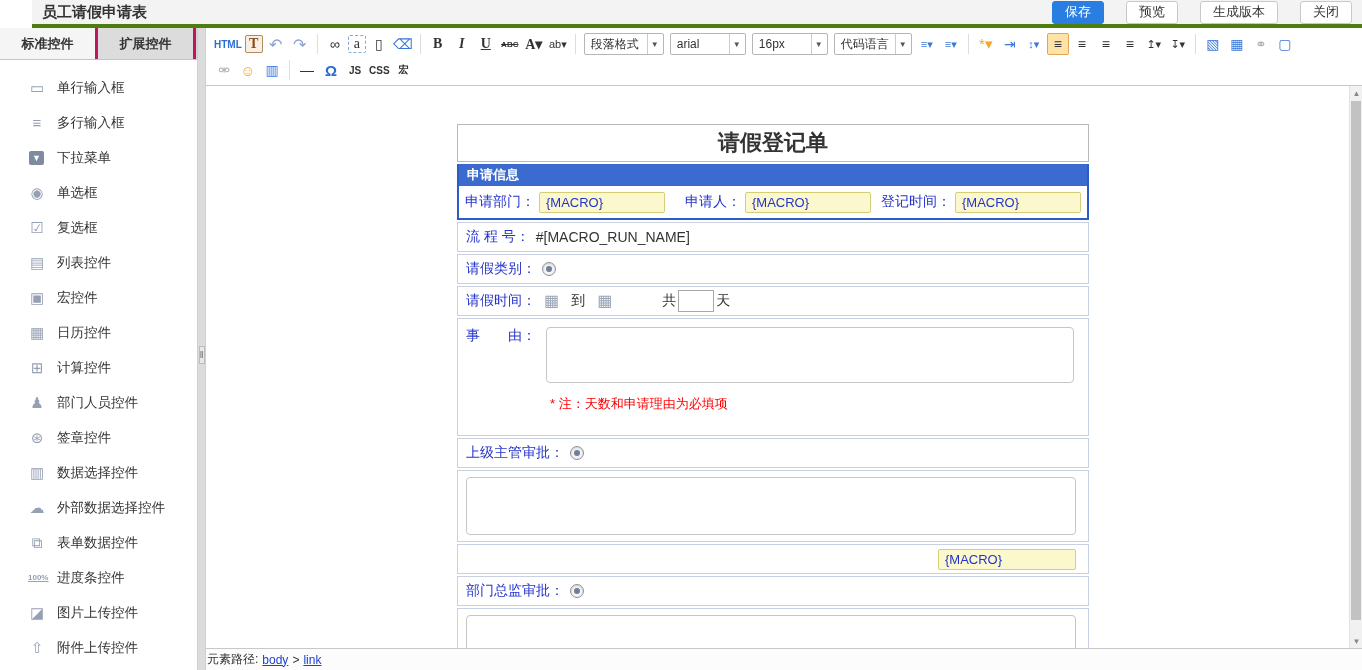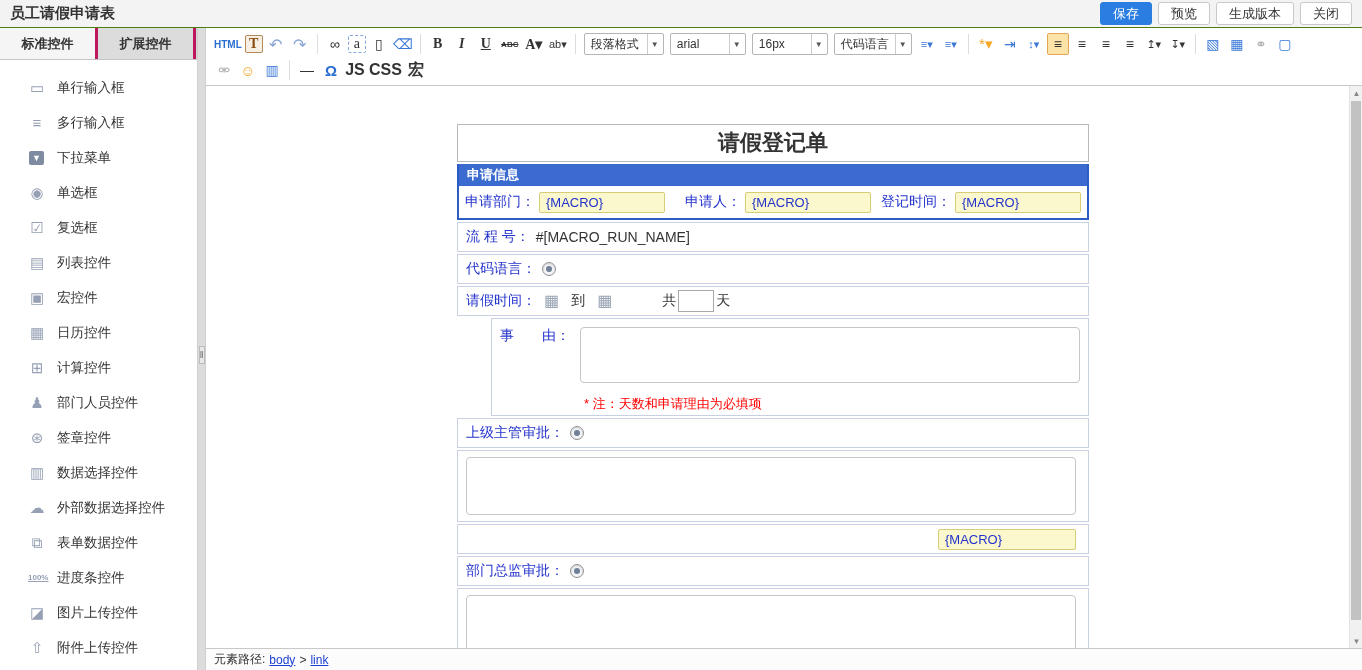--- a/index.html
+++ b/index.html
@@ -1,21 +1,21 @@
 <!DOCTYPE html>
 <html><head>
 <meta charset="utf-8">
 <style>
   * { margin:0; padding:0; box-sizing:border-box; }
   html,body { width:1362px; height:670px; overflow:hidden; font-family:"Liberation Sans", sans-serif; background:#fff; }
 
   
-  .top { height:28px; background:#f3f3f3; border-bottom:1px solid #4d7c0f; display:flex; align-items:center; justify-content:space-between; padding:0 10px; }
+  .top { height:28px; background:#f3f3f3; border-bottom:4px solid #4d7c0f; display:flex; align-items:center; justify-content:space-between; padding:0 10px;margin-left:32px; }
   .top-title { font-size:15px; font-weight:bold; color:#333; }
-  .top-btns { display:flex; gap:6px;padding-left:42px; }
+  .top-btns { display:flex; gap:22px;padding-left:42px; }
   .btn { height:23px; padding:0 12px; font-size:13px; border-radius:3px; border:1px solid #c9c9c9; background:#fff; color:#333; display:flex; align-items:center; cursor:pointer; }
   .btn.primary { background:#2a7de1; border-color:#2a7de1; color:#fff; }
 
   
   .main { display:flex; height:642px; }
   .leftcol { width:197px; display:flex; flex-direction:column; }
   .splitter { width:9px; background:#dcdcdc; border-left:1px solid #cfcfcf; border-right:1px solid #cfcfcf; position:relative; }
   .grip { position:absolute; top:318px; left:1px; width:6px; height:18px; background:#e8e8e8; border:1px solid #bbb; display:flex; align-items:center; justify-content:center; font-size:9px; color:#666; letter-spacing:1px; }
   .rightcol { flex:1; display:flex; flex-direction:column; min-width:0; }
 
@@ -43,21 +43,21 @@
   .tbi.sel-a { border:1px dashed #7fa8e0; width:18px; min-width:18px; height:18px; font-family:"Liberation Serif", serif; }
   .tbi.serif { font-family:"Liberation Serif", serif; font-weight:bold; }
   .tbi.it { font-style:italic; }
   .tbi.un { text-decoration:underline; }
   .tbi.strike { font-size:8px; text-decoration:line-through; font-weight:bold; }
   .tbi.active { background:#fde3a7; border-color:#e0a555; }
   .tbi.blue { color:#3b78d8; }
   .tbi.orange { color:#f5a623; font-size:15px; }
   .tbi.gray { color:#b0b0b0; }
   .tbi.omega { color:#2a6fd1; font-size:15px; font-weight:bold; }
-  .tbi.txt { font-size:16px; font-weight:bold; letter-spacing:0; }
+  .tbi.txt { font-size:10px; font-weight:bold; letter-spacing:0; }
   .tb-sep { width:1px; height:20px; background:#ddd; margin:0 5px; }
   .tb-select { height:22px; border:1px solid #b5b5b5; background:#fff; display:flex; align-items:center; justify-content:space-between; font-size:12px; color:#333; padding:0 4px 0 6px; margin:0 3px; border-radius:2px; cursor:pointer; }
   .caret { font-size:8px; color:#555; margin-left:6px; border-left:1px solid #ccc; padding-left:3px; height:100%; display:flex; align-items:center; }
 
   
   .canvas { flex:1; position:relative; background:#fff; overflow:hidden; }
   .vscroll { position:absolute; top:0; right:0; width:13px; bottom:0; background:#f1f1f1; border-left:1px solid #e2e2e2; }
   .vs-arrow { position:absolute; left:0; width:13px; height:14px; display:flex; align-items:center; justify-content:center; font-size:8px; color:#888; }
   .vs-up { top:0; } .vs-down { bottom:0; }
   .vs-thumb { position:absolute; left:1px; right:1px; top:15px; bottom:28px; background:#c2c2c2; }
@@ -72,32 +72,32 @@
   .flabel { color:#2433cc; font-size:14px; white-space:nowrap; }
   .macro-input { background:#fbf8cd; border:1px solid #d6cd77; height:21px; width:128px; font-size:13px; color:#2433cc; display:flex; align-items:center; padding-left:6px; border-radius:2px; }
   .frow { border:1px solid #c9d0e2; margin-top:2px; display:flex; align-items:center; min-height:30px; padding:2px 8px; background:#fff; }
   .frow .flabel { margin-right:6px; }
   .val { color:#333; font-size:14px; }
   .radio { width:14px; height:14px; border:1px solid #909090; border-radius:50%; background:#f2f4f7; display:inline-flex; align-items:center; justify-content:center; box-shadow:inset 0 1px 2px rgba(0,0,0,.15); }
   .radio .dot { width:6px; height:6px; border-radius:50%; background:#6f7f95; }
   .cal { font-size:16px; color:#9aa5b5; line-height:1; margin:0 2px; }
   .dtxt { color:#333; font-size:14px; }
   .days-input { width:36px; height:22px; border:1px solid #a9a9a9; background:#fff; margin:0 2px; }
-  .frow.tall { align-items:flex-start; padding-top:8px; padding-bottom:0; flex-direction:column;margin-left:34px; }
+  .frow.tall { align-items:flex-start; padding-top:8px; padding-bottom:20px; flex-direction:column; }
   .reason-line { display:flex; align-items:flex-start; width:100%; }
   .ta { border:1px solid #c6c6c6; border-radius:4px; background:#fff; }
   .ta.reason { width:528px; height:56px; margin-left:4px; }
   .note { color:#ff0000; font-size:13px; margin:12px 0 2px 84px; }
   .sec2-hd { margin-top:8px; }
   .ta.big { width:610px; height:58px; margin:4px 0; }
   .frow.right { justify-content:flex-end; }
   .frow.right .macro-input { width:138px; margin-right:4px; }
 
   
-  .statusbar { height:22px; background:#fcfcfc; border-top:1px solid #c8c8c8; display:flex; align-items:center; padding-left:8px; font-size:12px; color:#333; gap:4px; }
+  .statusbar { height:22px; background:#fcfcfc; border-top:1px solid #c8c8c8; display:flex; align-items:center; padding-left:1px; font-size:12px; color:#333; gap:4px; }
   .statusbar a { color:#1a3fd1; text-decoration:underline; cursor:pointer; }
 </style>
 </head>
 <body>
 
 <div class="top">
   <div class="top-title">员工请假申请表</div>
   <div class="top-btns">
     <div class="btn primary">保存</div>
     <div class="btn">预览</div>
@@ -273,21 +273,21 @@
             <span class="macro-input">{MACRO}</span>
           </div>
         </div>
 
         <div class="frow">
           <span class="flabel">流 程 号：</span>
           <span class="val">#[MACRO_RUN_NAME]</span>
         </div>
 
         <div class="frow">
-          <span class="flabel">代码语言：</span>
+          <span class="flabel">请假类别：</span>
           <span class="radio">
               <span class="dot"></span>
             </span>
         </div>
 
         <div class="frow">
           <span class="flabel">请假时间：</span>
           <span class="cal">▦</span>
           <span class="dtxt" style="margin:0 10px">到</span>
           <span class="cal">▦</span>

